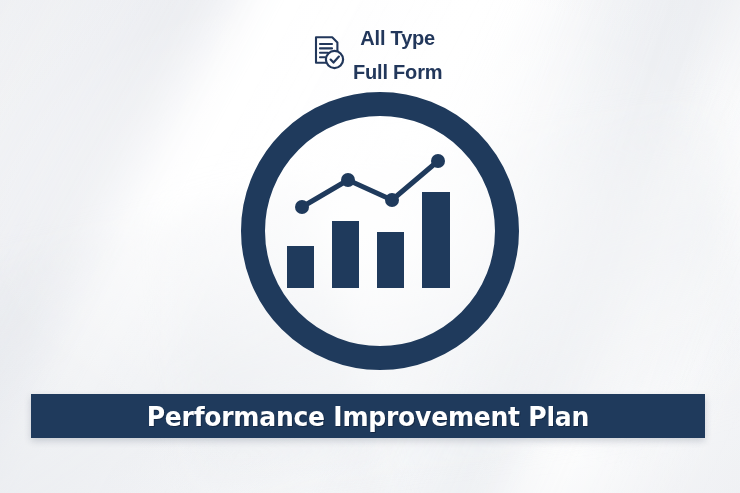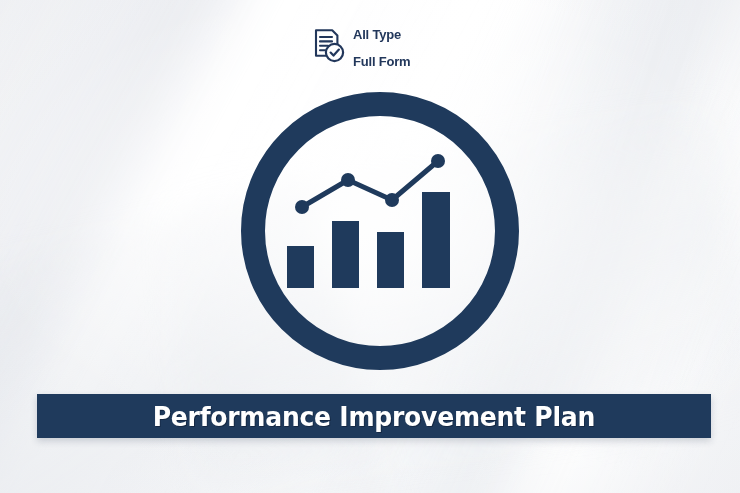--- a/index.html
+++ b/index.html
@@ -78,38 +78,39 @@
   }
   #logo .logo-mark { display: block; }
   #logo .logo-words {
     display: flex;
     flex-direction: column;
     line-height: 1.0;
   }
   #logo .logo-line {
     color: #22375b;
     font-weight: bold;
-    font-size: 13px;
+    font-size: 20px;
     letter-spacing: -0.2px;
     white-space: nowrap;
+    text-align: center;
   }
   #logo .logo-line.l2 { margin-top: 14px; }
 
   
   #emblem {
     position: absolute;
     left: 0; top: 0;
     width: 740px; height: 493px;
     z-index: 4;
   }
 
   
   #banner {
     position: absolute;
-    left: 37px;
+    left: 31px;
     top: 394px;
     width: 674px;
     height: 44px;
     background: #1f3a5c;
     box-shadow: 0 3px 7px rgba(40,55,80,.20);
     display: flex;
     align-items: center;
     justify-content: center;
     z-index: 6;
   }

